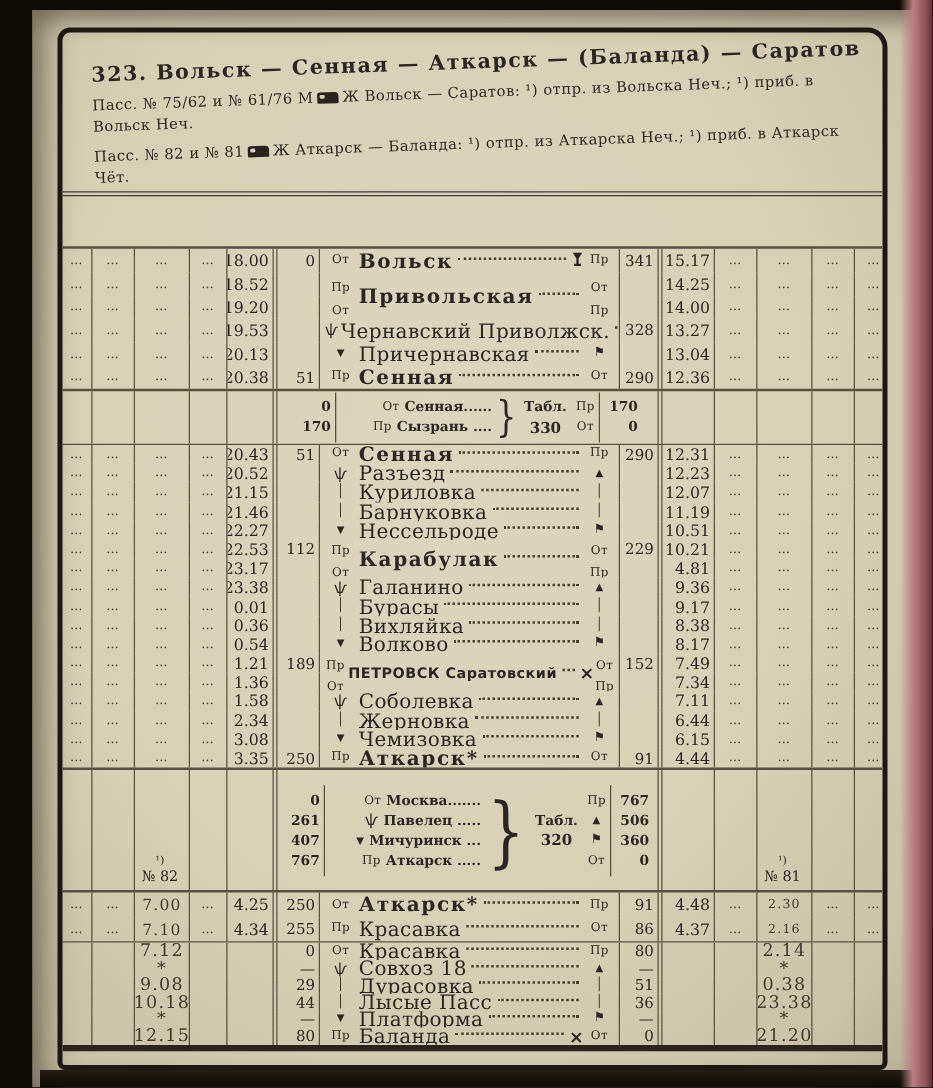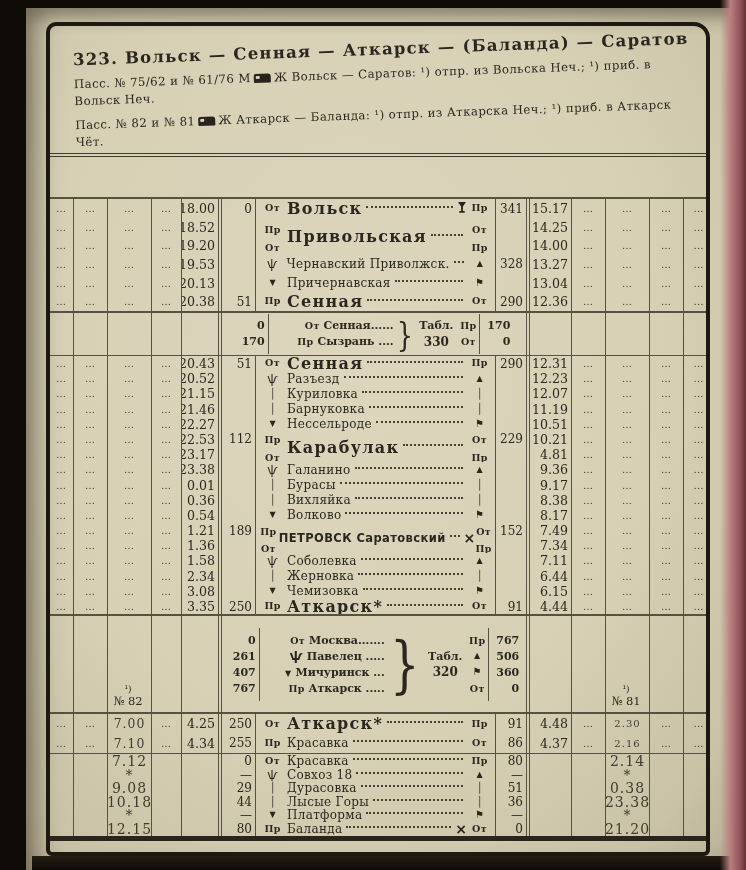--- a/index.html
+++ b/index.html
@@ -42,22 +42,22 @@
   .b3{--rh:19.5px;border-bottom:1px solid var(--ln);}
   .b4{--rh:13.6px;}
   .b3 .cell.c3,.b4 .cell.c3{font-size:12.4px;}
   .b4 .cell.c3,.b4 .cell.c11{justify-content:center;padding-right:0;font-size:14px;}
   .b4 .cell.time{font-size:12px;}
 
   
   .cell.st{justify-content:flex-start;padding:0 3px 0 4px;}
   .st-slot{width:25px;display:flex;flex-direction:column;align-items:center;justify-content:center;line-height:1.1;}
   .st-slot i{display:block;font-style:normal;}
-  .dirlab,.st-slot b{font-size:9.5px;font-weight:bold;letter-spacing:.3px;}
-  .st-n{font-size:12px;letter-spacing:.3px;white-space:nowrap;margin-left:2px;}
+  .dirlab,.st-slot b{font-size:9.5px;font-weight:normal;letter-spacing:.3px;}
+  .st-n{font-size:16px;letter-spacing:.3px;white-space:nowrap;margin-left:2px;}
   .st-n.major{font-weight:bold;font-size:16px;letter-spacing:1.3px;}
   .st-n.caps{font-family:"DejaVu Sans",sans-serif;font-weight:bold;font-size:11.5px;letter-spacing:.4px;}
   .lead{flex:1;min-width:10px;border-bottom:2px dotted #45402f;margin:0 4px 4px 4px;}
   .ic{font-family:"DejaVu Sans",sans-serif;font-style:normal;line-height:1;}
   .ic-sem{font-size:12px;} .ic-bar{font-size:10px;opacity:.9;}
   .ic-down,.ic-up{font-size:8px;} .ic-flag{font-size:10px;}
   .xx{font-weight:bold;font-size:14px;line-height:1;}
 
   
   .i1{--rh:42px;border-bottom:1px solid var(--ln);border-top:1px solid var(--ln);}
@@ -840,21 +840,21 @@
             <div class="cell c1 dots"></div>
             <div class="cell c2 dots"></div>
             <div class="cell c3 dots">10.18</div>
             <div class="cell c4 dots"></div>
             <div class="cell c5 time"></div>
             <div class="cell c6 km">44</div>
             <div class="cell c7 st">
               <span class="st-slot sl-l">
                 <span class="ic ic-bar">│</span>
               </span>
-              <span class="st-n ">Лысые Горы</span>
+              <span class="st-n ">Лысые Пасс</span>
               <span class="lead"></span>
               <span class="st-slot sl-r">
                 <span class="ic ic-bar">│</span>
               </span>
             </div>
             <div class="cell c8 km">36</div>
             <div class="cell c9 time"></div>
             <div class="cell c10 dots"></div>
             <div class="cell c11 dots">23.38</div>
             <div class="cell c12 dots"></div>

